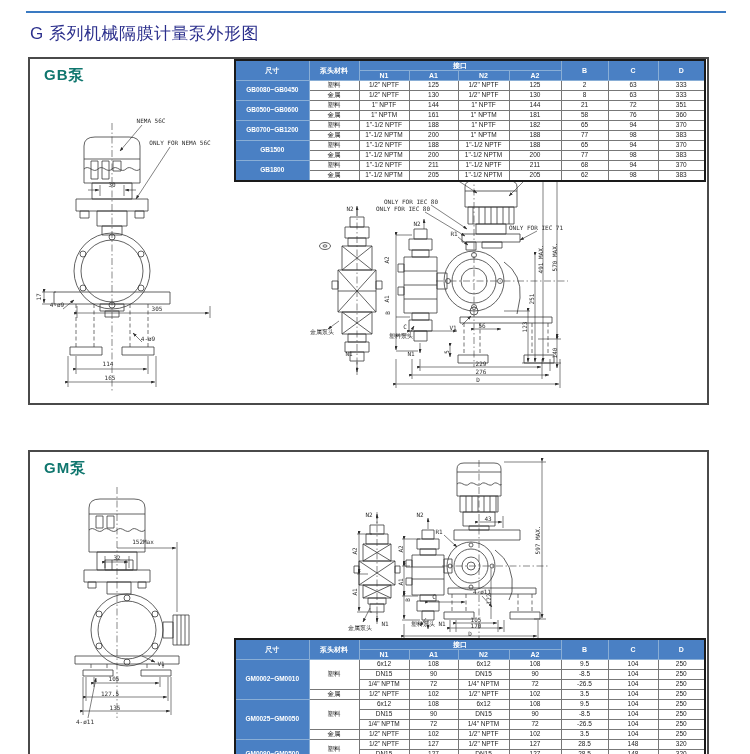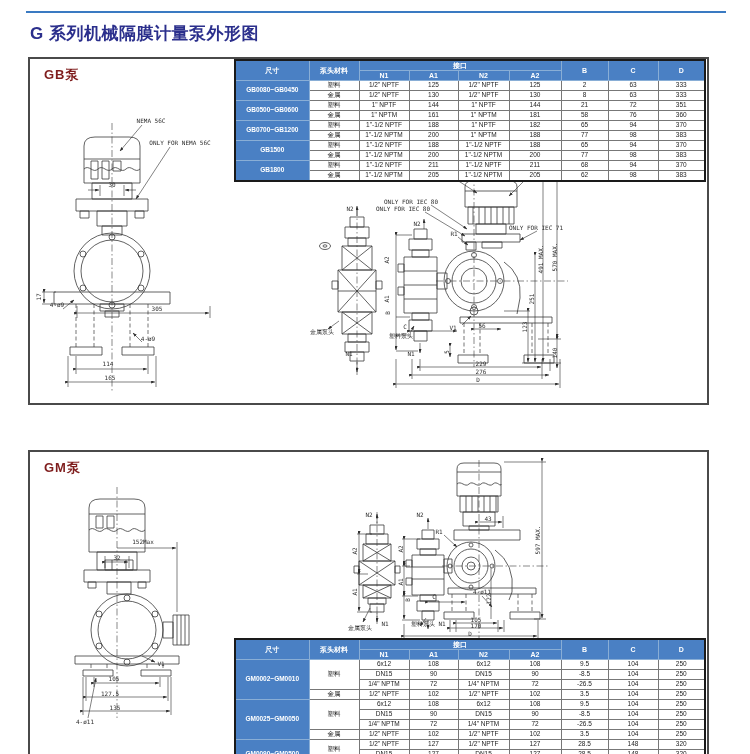--- a/index.html
+++ b/index.html
@@ -1,22 +1,22 @@
 <!DOCTYPE html>
 <html><head>
 <meta charset="utf-8">
 <style>
   html,body{margin:0;padding:0;background:#fff;width:750px;height:754px;position:relative;
     font-family:"Liberation Sans",sans-serif;overflow:hidden;}
   .top-rule{position:absolute;left:26px;top:11px;width:700px;height:2px;}
-  .page-title{position:absolute;left:30px;top:22px;font-size:17px;font-weight:bold;letter-spacing:.5px;}
+  .page-title{position:absolute;left:30px;top:22px;font-size:17px;font-weight:normal;letter-spacing:.5px;}
   .panel{position:absolute;left:28px;width:677px;border:2px solid #4a4a4a;background:#fff;}
   #gb-panel{top:57px;height:344px;}
   #gm-panel{top:450px;height:312px;}
-  .panel-label{position:absolute;left:14px;top:7px;font-size:13px;font-weight:bold;color:#7f1d1d;letter-spacing:1px;}
+  .panel-label{position:absolute;left:14px;top:7px;font-size:15px;font-weight:bold;color:#0f766e;letter-spacing:1px;}
   .drawing{position:absolute;left:0;top:0;}
   .anno-layer{position:absolute;left:0;top:0;width:100%;height:100%;pointer-events:none;}
   .anno{position:absolute;font-size:6px;line-height:1;color:#2e2e2e;white-space:nowrap;
     font-family:"DejaVu Sans Mono",monospace;transform:translate(-50%,-50%);}
   .anno.v{transform:translate(-50%,-50%) rotate(-90deg);}
   .dim-table{position:absolute;left:204px;border-collapse:collapse;table-layout:fixed;width:470px;
     background:#fff;border:2px solid #1a1a1a;}
   #gb-table{top:0px;}
   #gm-table{top:186px;}
   .dim-table th,.dim-table td{padding:0;margin:0;text-align:center;vertical-align:middle;

